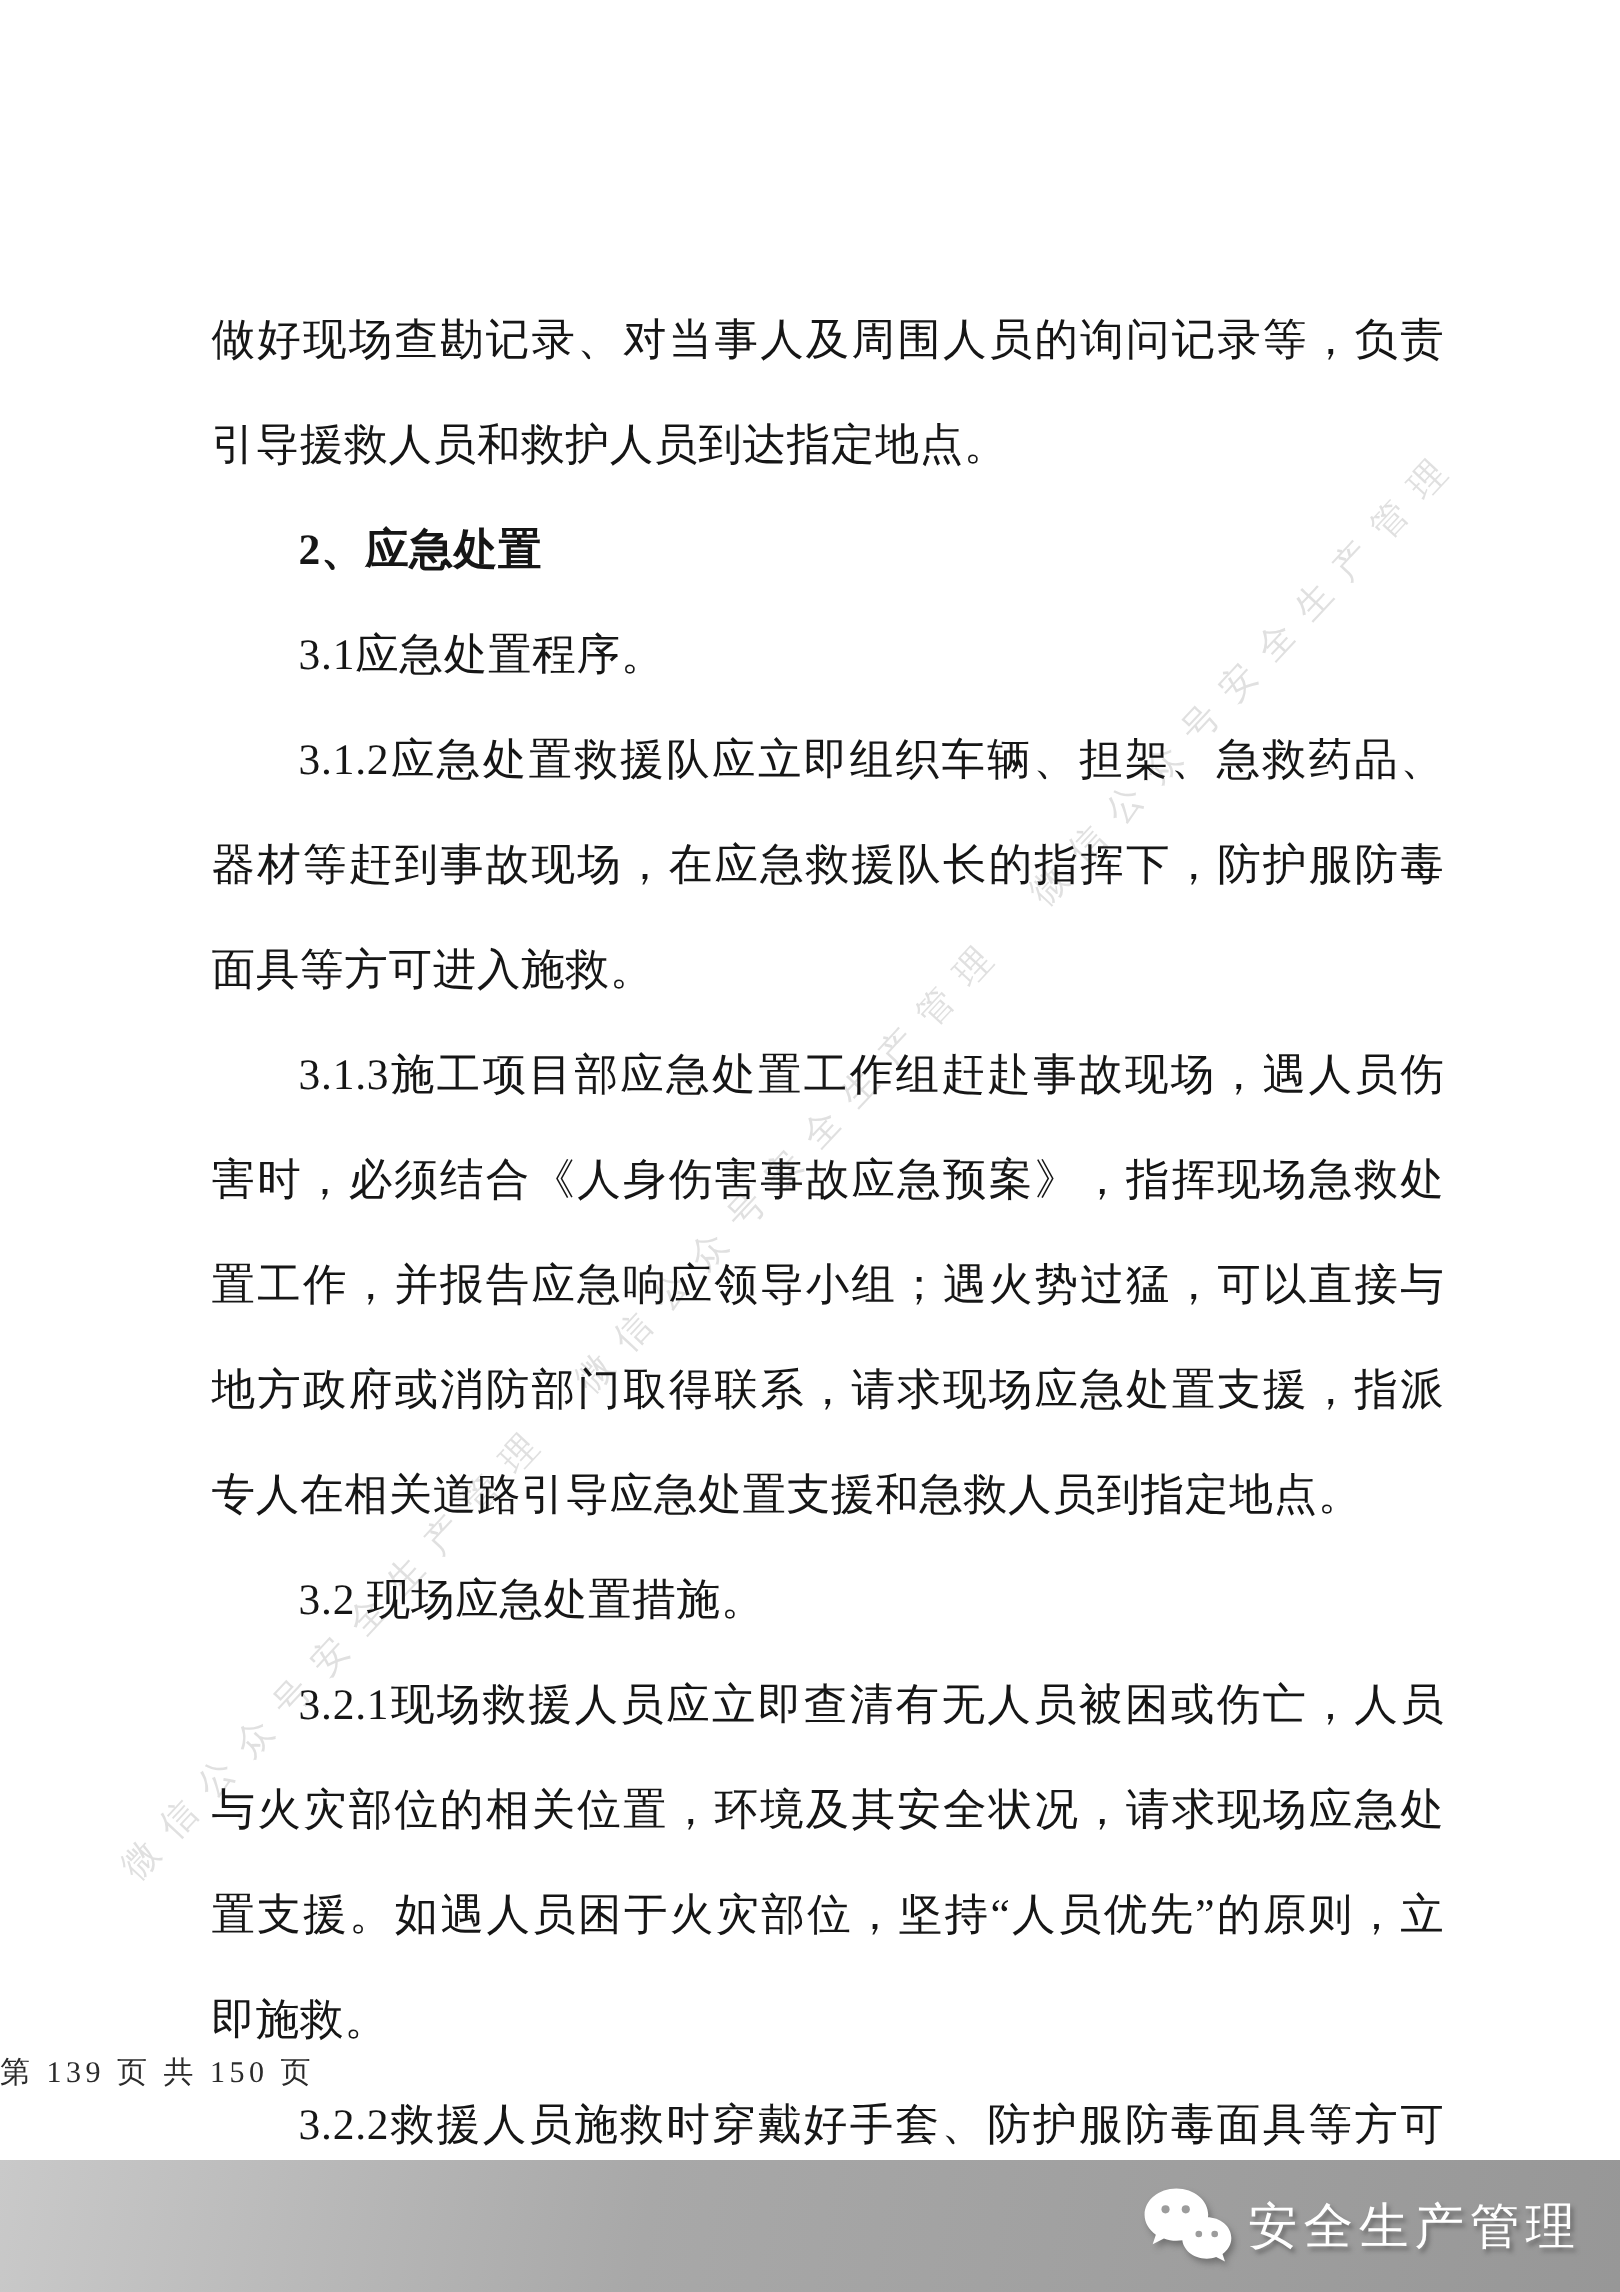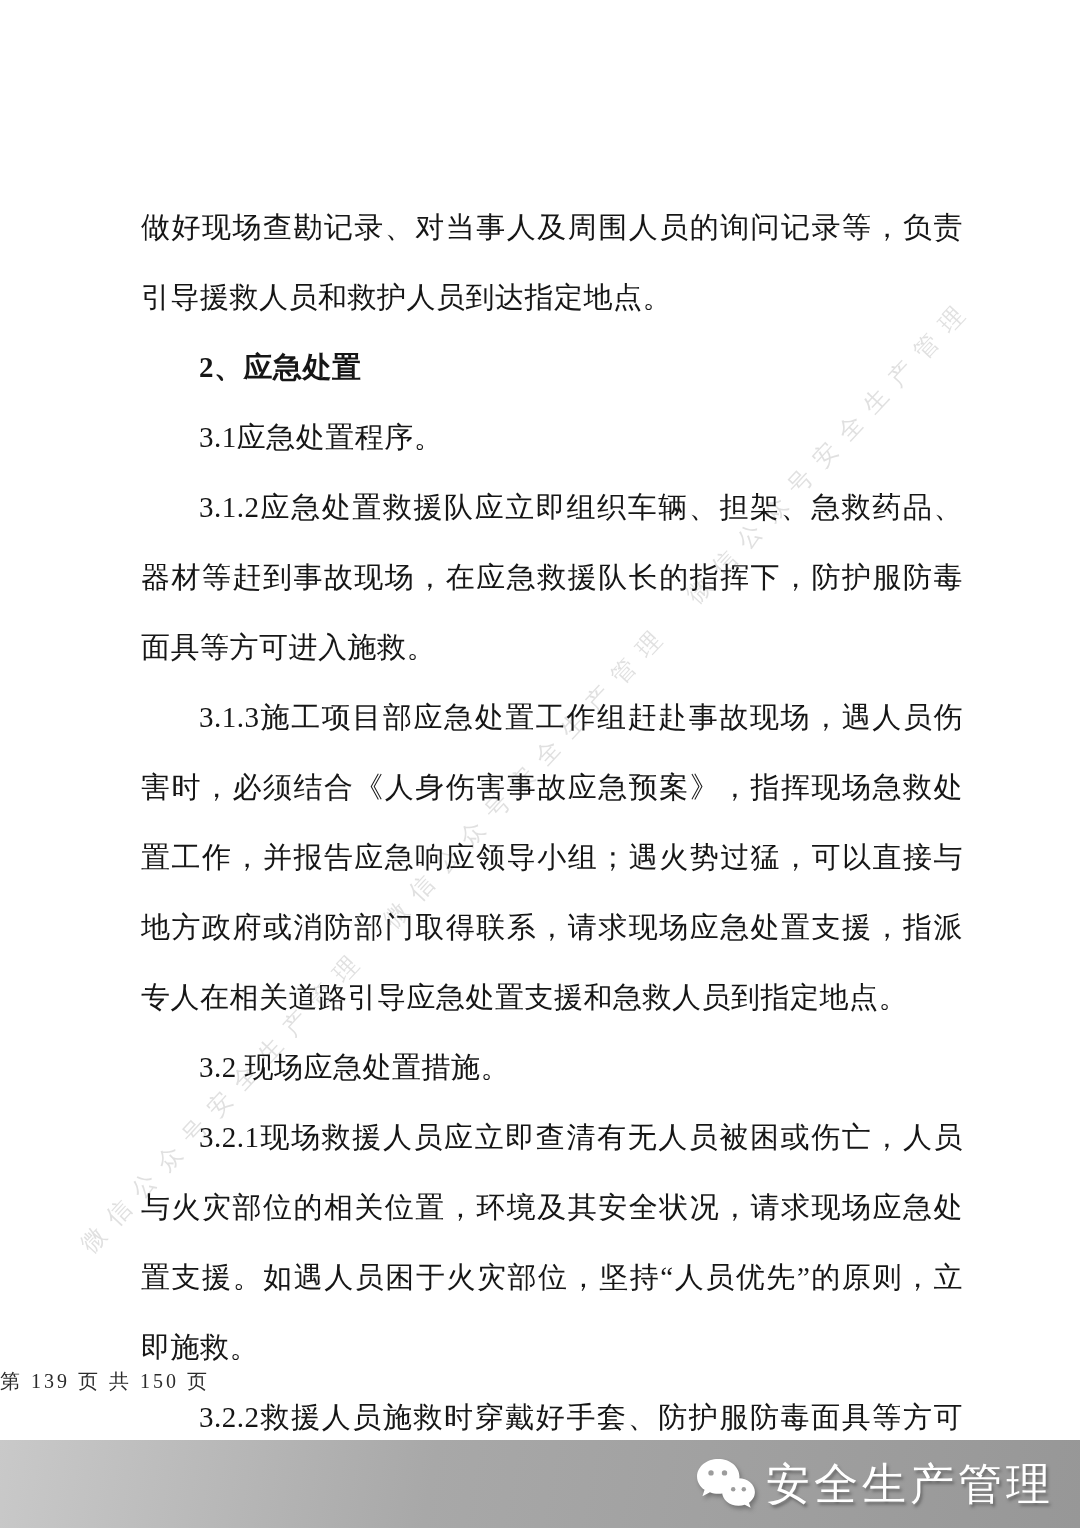--- a/index.html
+++ b/index.html
@@ -75,21 +75,21 @@
     z-index: 3;
   }
   .brand-band .wechat-icon {
     width: 62px;
     height: 54px;
     margin-right: 10px;
     filter: drop-shadow(2px 3px 2px rgba(60,60,60,0.45));
   }
   .brand-band .brand-name {
     font-family: Liberation Mono, monospace;
-    font-size: 44px;
+    font-size: 33px;
     letter-spacing: 4px;
     color: #ffffff;
     text-shadow: 2px 3px 3px rgba(60,60,60,0.5);
   }
 </style>
 </head>
 <body>
 
 <div class="page">
 

